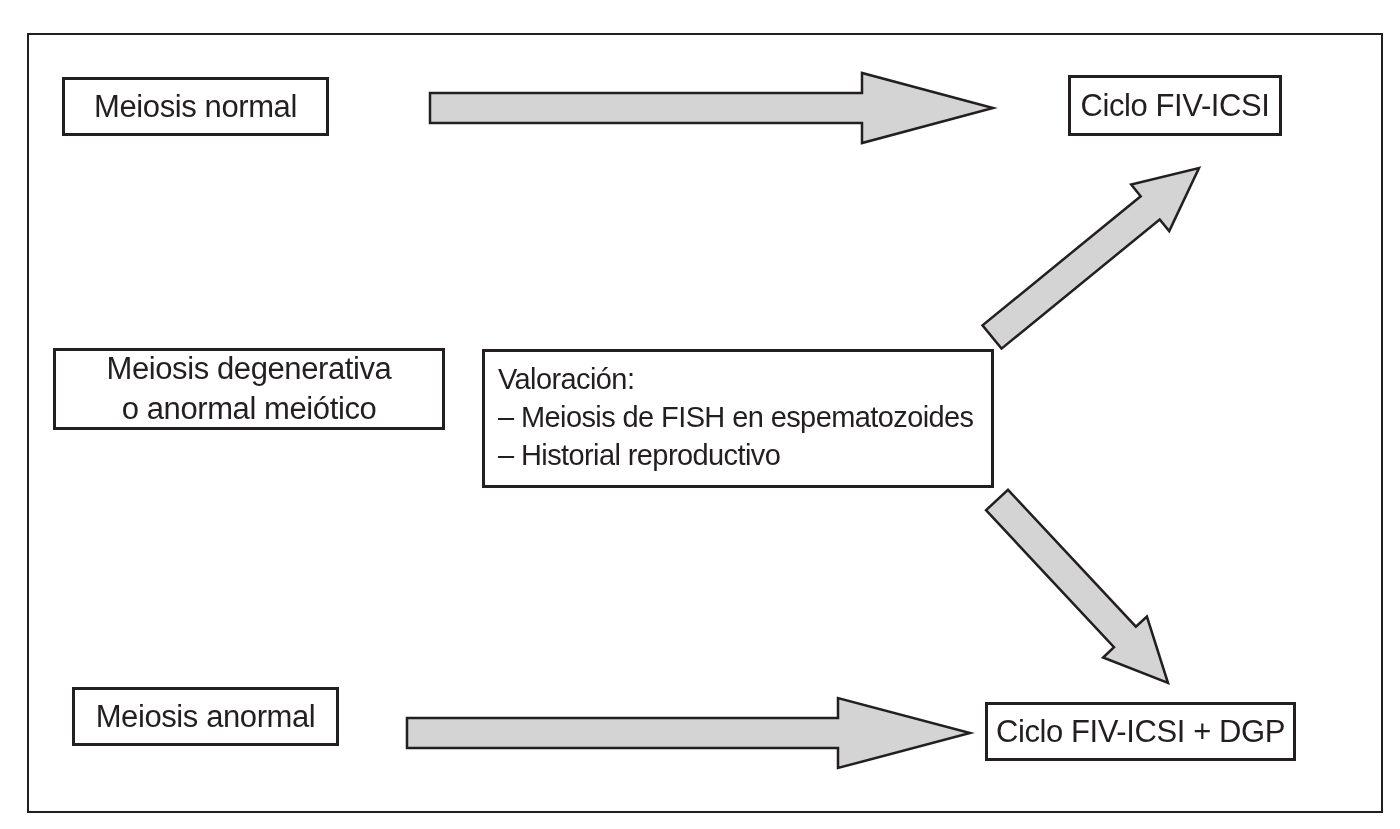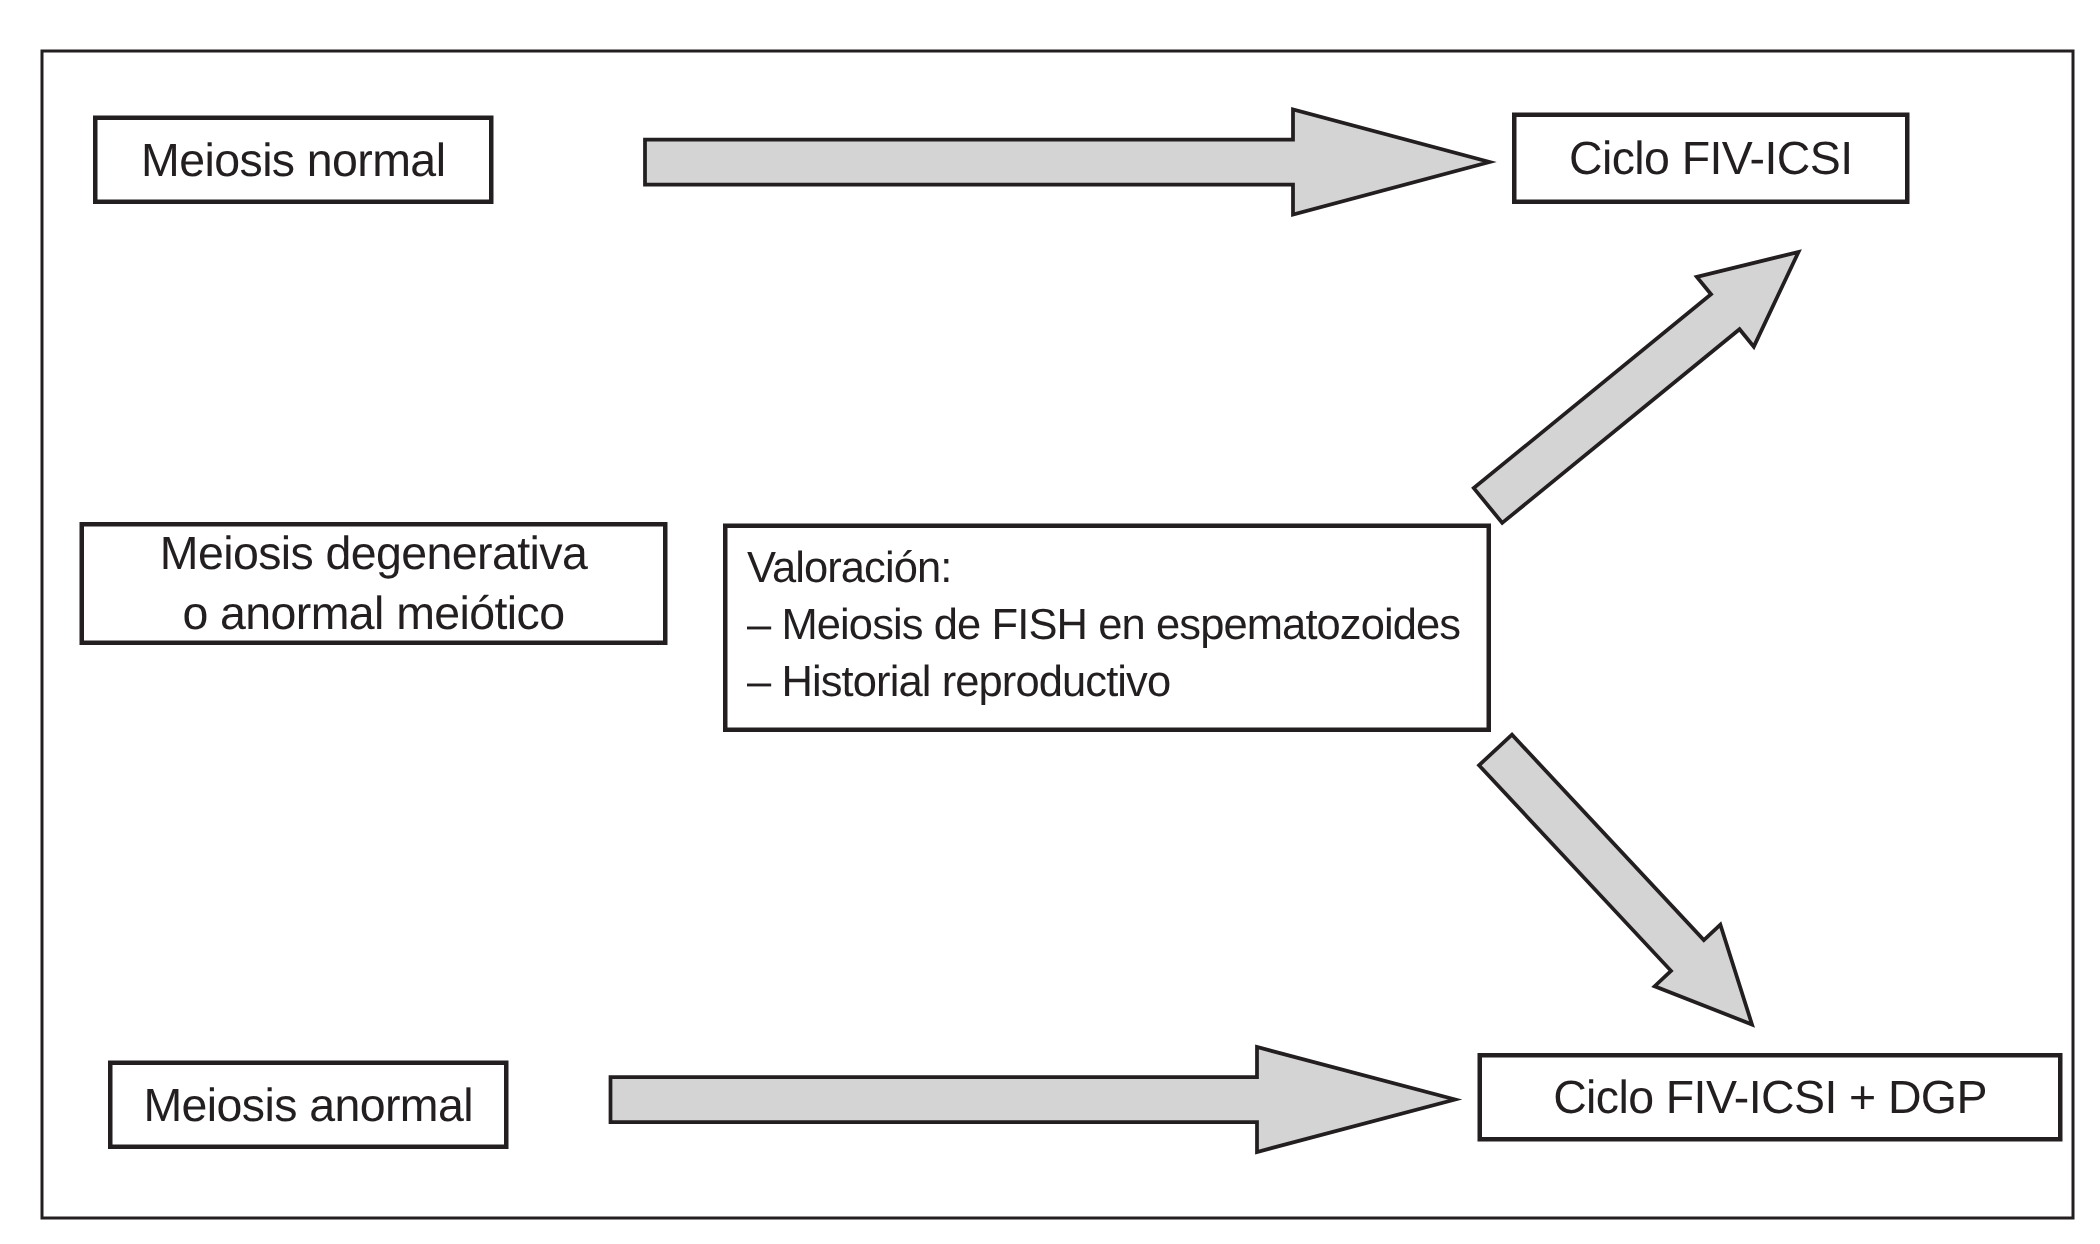--- a/index.html
+++ b/index.html
@@ -42,34 +42,34 @@
     flex-direction: column;
     align-items: center;
     justify-content: center;
     text-align: center;
     font-size: 31px;
     line-height: 40px;
     letter-spacing: -0.4px;
     white-space: nowrap;
   }
   .node-meiosis-normal       { left: 62px;   top: 77px;  width: 267px; height: 59px; }
-  .node-ciclo-fiv-icsi       { left: 1008px; top: 75px;  width: 265px; height: 61px; }
+  .node-ciclo-fiv-icsi       { left: 1068px; top: 75px;  width: 214px; height: 61px; }
   .node-meiosis-degenerativa { left: 53px;   top: 348px; width: 392px; height: 82px; }
   .node-valoracion {
     left: 482px; top: 349px; width: 512px; height: 139px;
     align-items: flex-start;
     justify-content: flex-start;
     text-align: left;
     padding: 8px 8px 0 13px;
     font-size: 29px;
     line-height: 38px;
     letter-spacing: -0.6px;
   }
-  .node-meiosis-anormal      { left: 72px;   top: 707px; width: 267px; height: 59px; }
-  .node-ciclo-fiv-icsi-dgp   { left: 985px;  top: 702px; width: 390px; height: 59px; }
+  .node-meiosis-anormal      { left: 72px;   top: 687px; width: 267px; height: 59px; }
+  .node-ciclo-fiv-icsi-dgp   { left: 985px;  top: 702px; width: 311px; height: 59px; }
 </style>
 </head>
 <body>
 
 <div class="page">
   <div class="frame"></div>
 
   <svg class="arrow-layer" id="arrow-layer" viewBox="0 0 1400 829" xmlns="http://www.w3.org/2000/svg">
       <polygon points="430.0,123.0 862.0,123.0 862.0,143.0 993.0,108.0 862.0,73.0 862.0,93.0 430.0,93.0" fill="#d4d4d4" stroke="#231f20" stroke-width="2.5" stroke-linejoin="miter"></polygon>
       <polygon points="1001.5,348.6 1159.7,219.5 1169.2,231.1 1199.0,168.0 1131.2,184.6 1140.7,196.2 982.5,325.4" fill="#d4d4d4" stroke="#231f20" stroke-width="2.5" stroke-linejoin="miter"></polygon>

